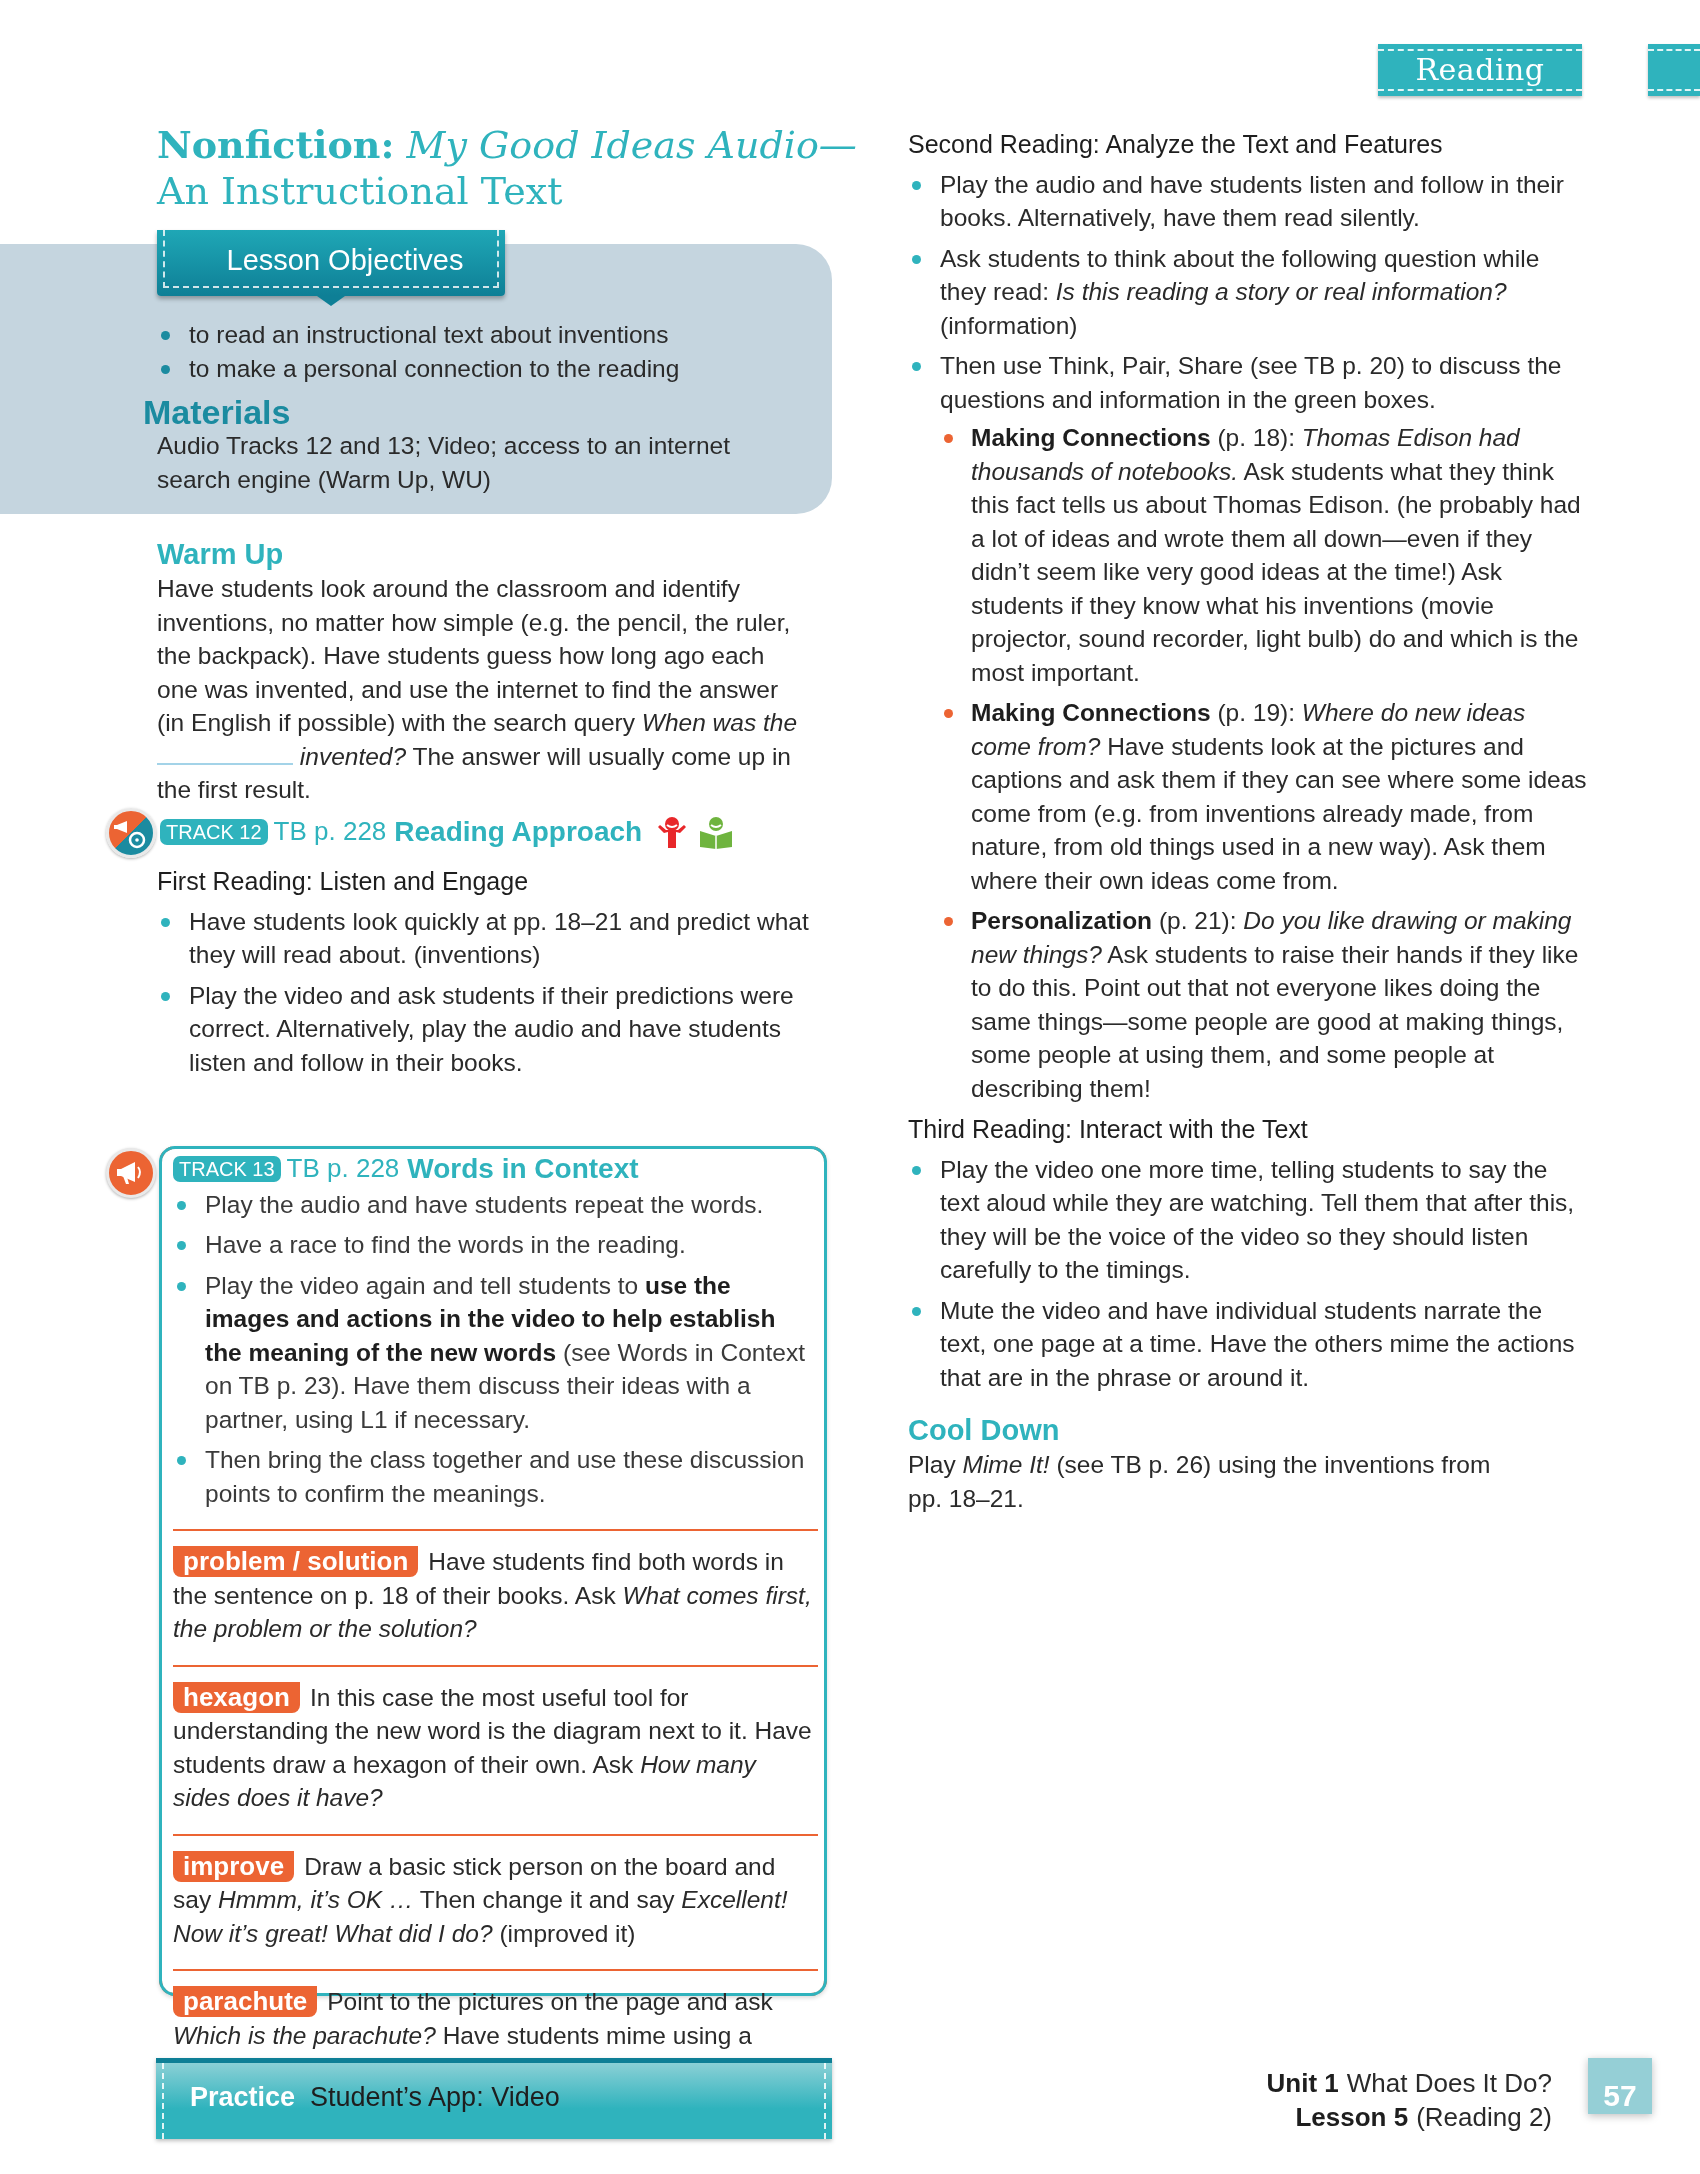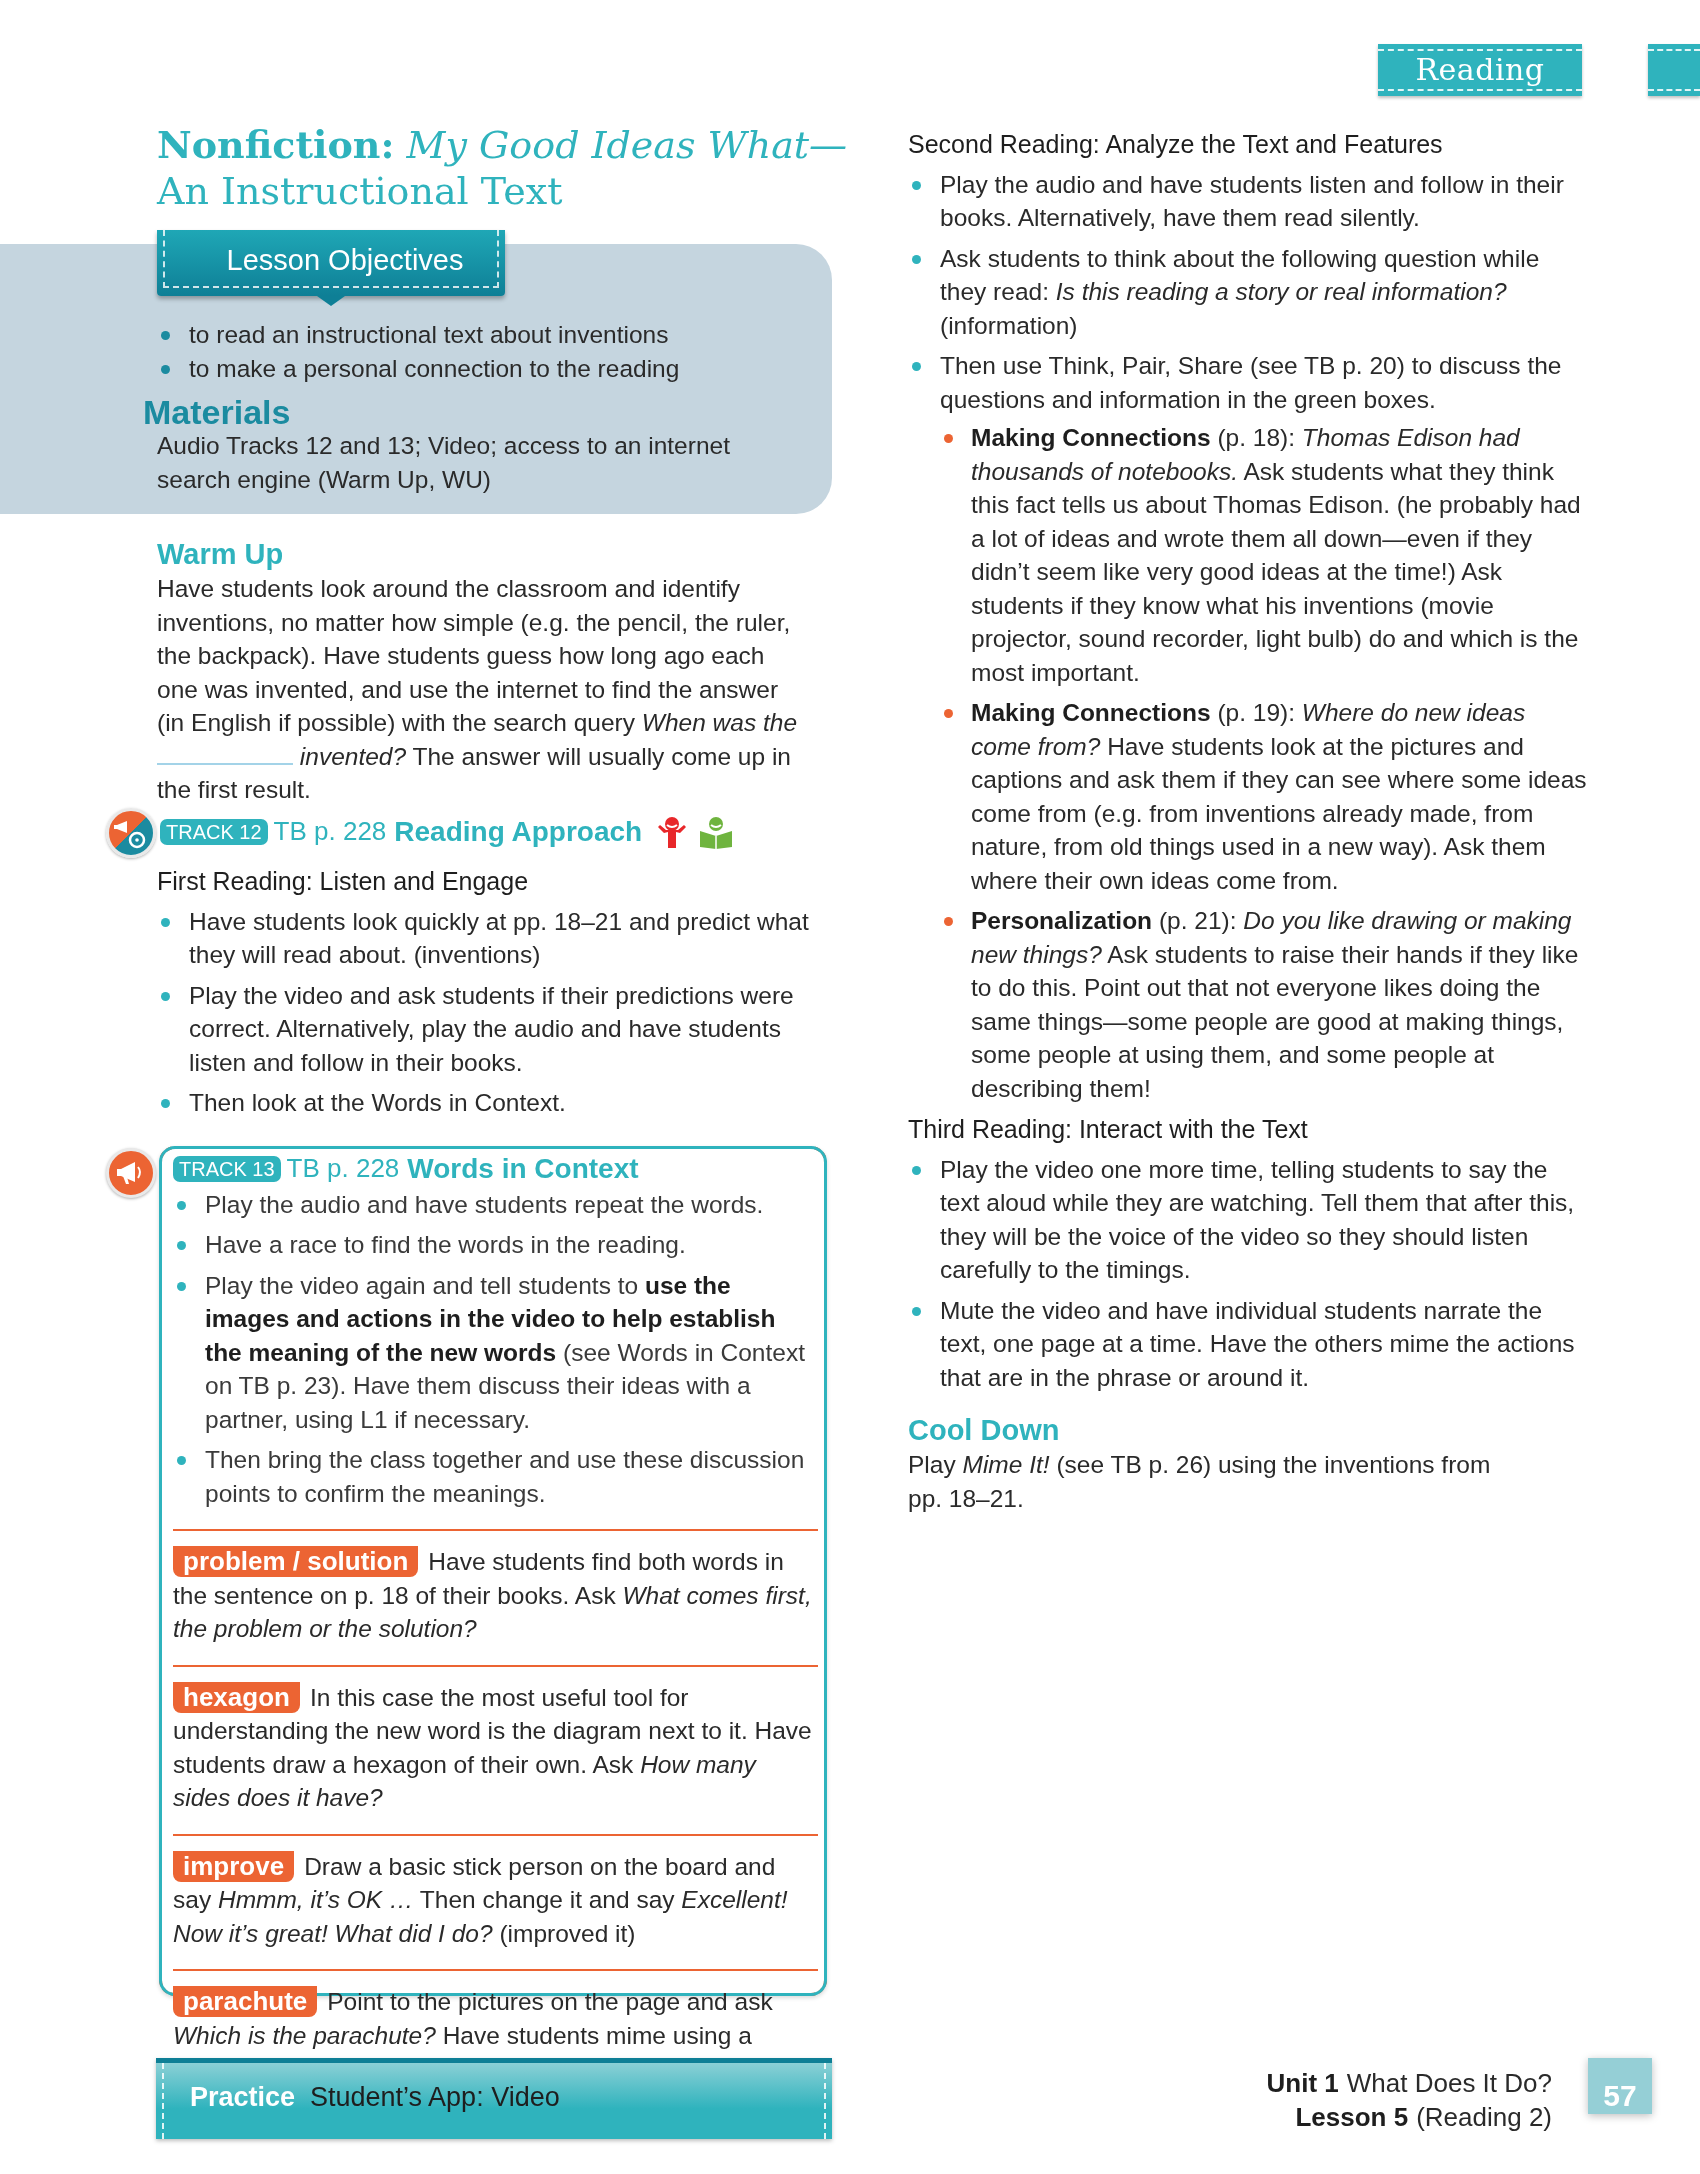--- a/index.html
+++ b/index.html
@@ -151,21 +151,21 @@
 </head>
 <body>
 
 <div class="ribbon-tab ribbon-literacy">
   <span>Reading</span>
 </div>
 <div class="ribbon-tab ribbon-edge"></div>
 
 <div class="title">
   <span class="t-bold">Nonfiction:</span>
-  <span class="t-italic">My Good Ideas What—</span><br>
+  <span class="t-italic">My Good Ideas Audio—</span><br>
   <span class="t-sub">An Instructional Text</span>
 </div>
 
 <div class="obj-panel"></div>
 <div class="obj-banner">
   <span>Lesson Objectives</span>
 </div>
 <ul class="obj-list">
   <li>to read an instructional text about inventions</li>
   <li>to make a personal connection to the reading</li>
@@ -201,21 +201,20 @@
     <path d="M2 16 L18 21 L34 16 L34 32 L18 34 L2 32 Z" fill="#6fb43f"></path>
     <path d="M18 21 L18 34" stroke="#fff" stroke-width="1.5"></path>
   </svg>
 </div>
 
 <div class="first-reading">
   <div class="h-sub" style="margin-bottom:6px">First Reading: Listen and Engage</div>
   <ul class="blist">
     <li>Have students look quickly at pp. 18–21 and predict what they will read about. (inventions)</li>
     <li>Play the video and ask students if their predictions were correct. Alternatively, play the audio and have students listen and follow in their books.</li>
-    <li>Then look at the Words in Context.</li>
   </ul>
 </div>
 
 <div class="round-icon orange" style="left:106px; top:1148px;">
   <svg width="44" height="44" viewBox="0 0 44 44">
     <path d="M12 18 L26 11 L26 31 L12 25 Z" fill="#fff"></path>
     <rect x="8" y="18" width="5" height="7" fill="#fff"></rect>
     <path d="M14 25 L17 33 L20 33 L18 26" fill="#fff"></path>
     <path d="M29 16 Q33 21 29 27" stroke="#fff" stroke-width="2" fill="none"></path>
   </svg>

